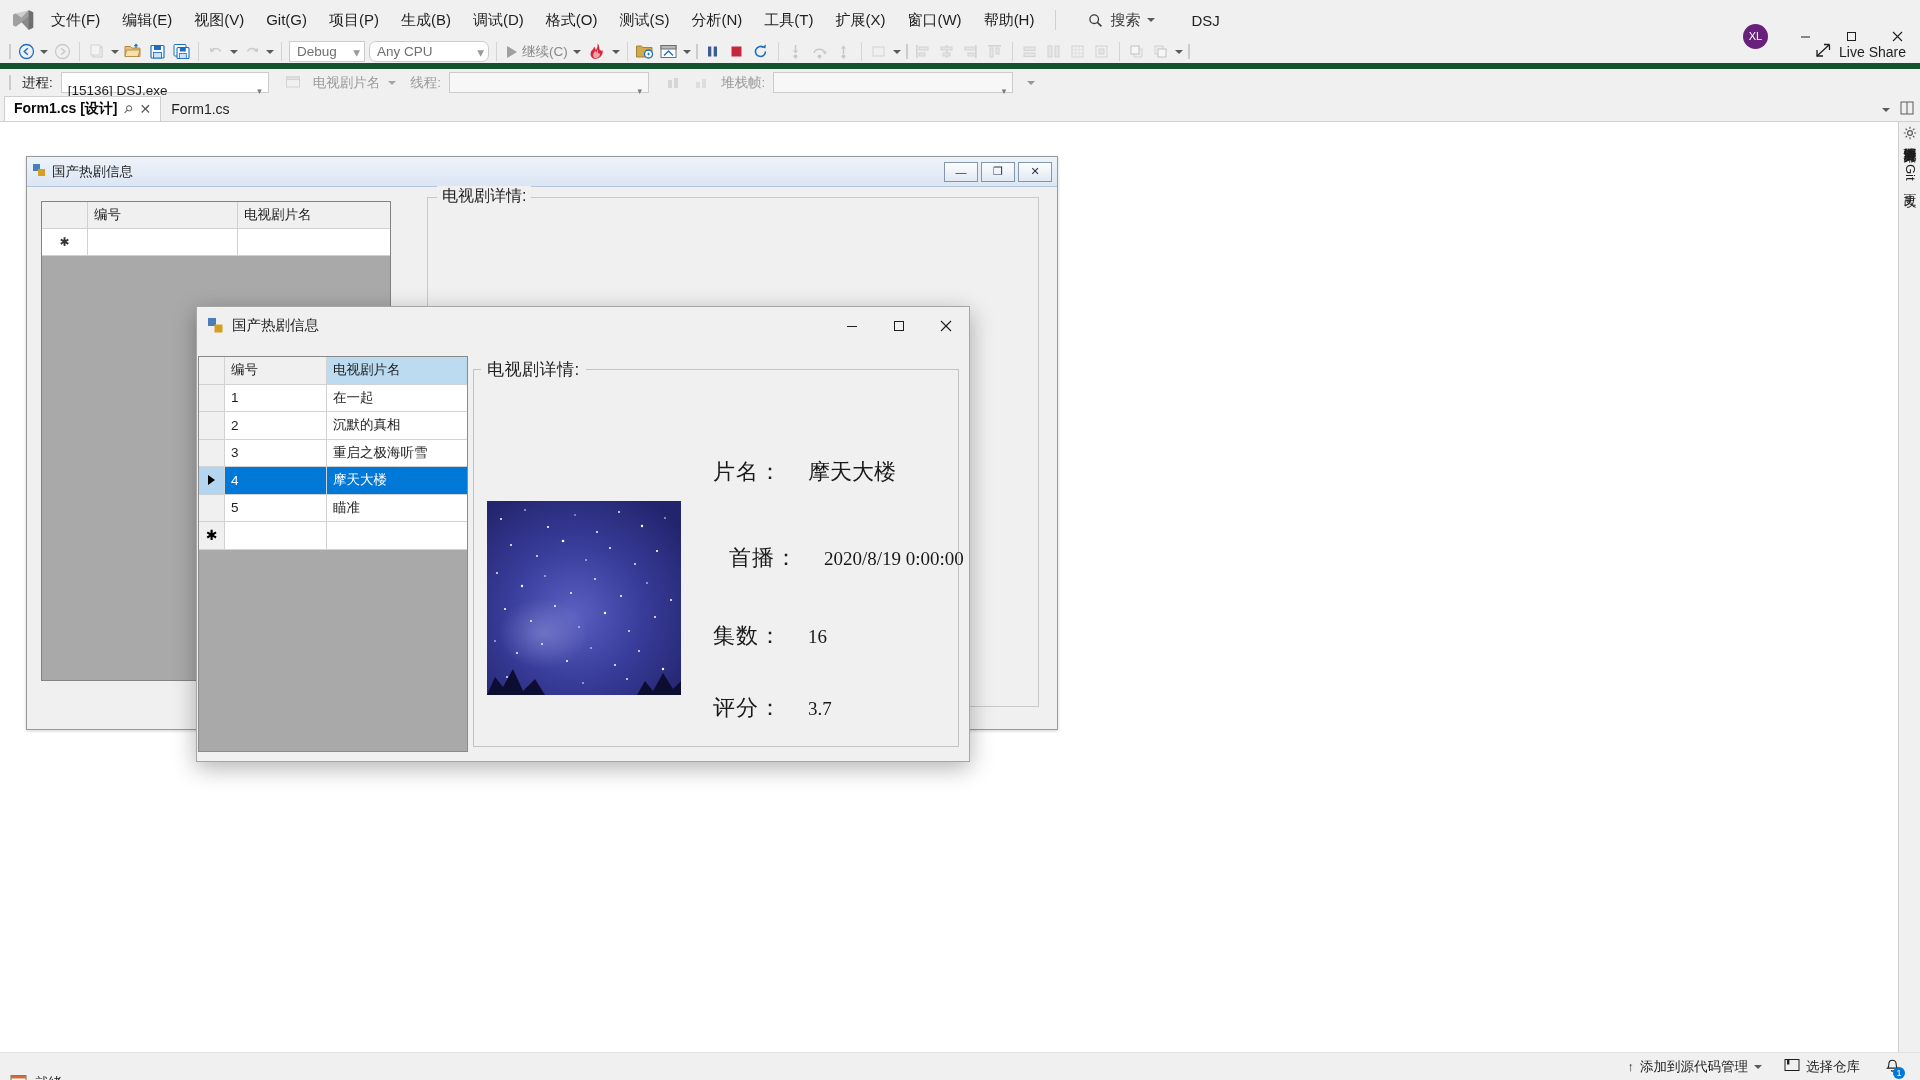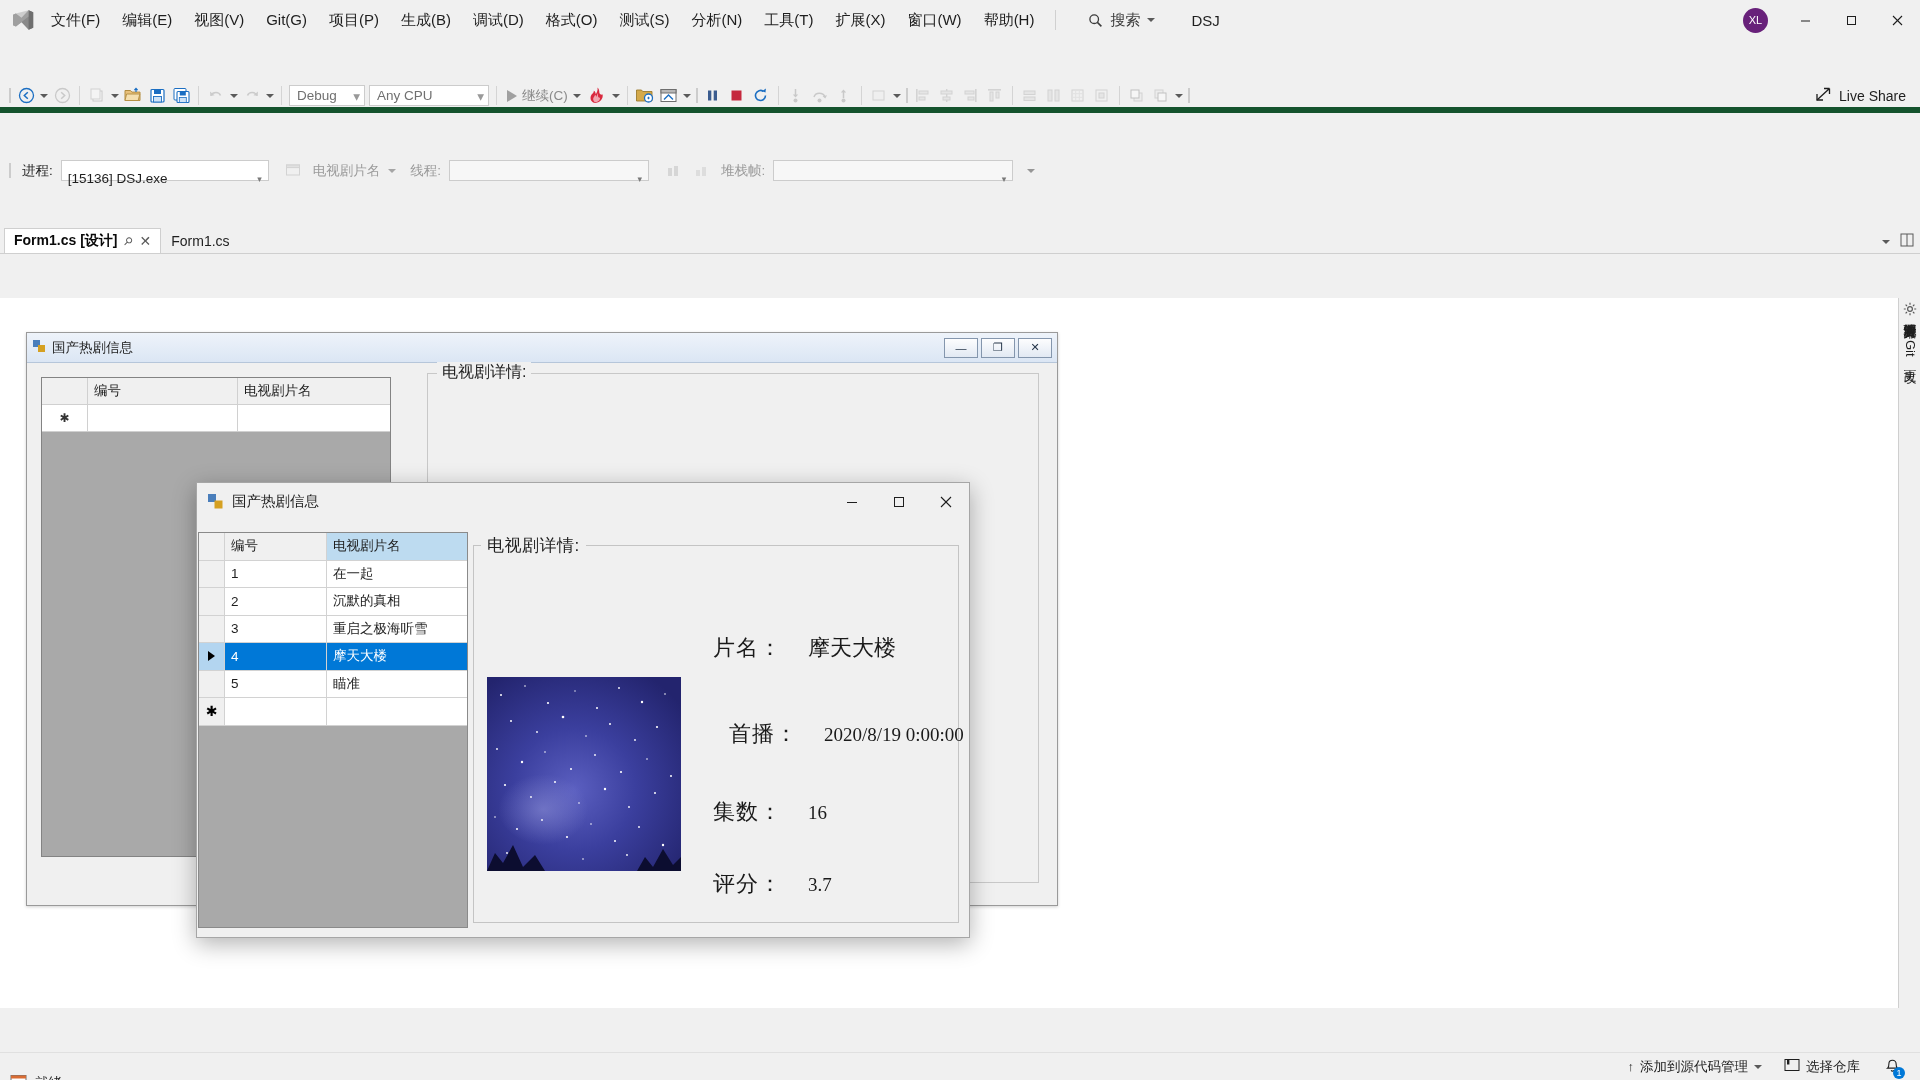--- a/index.html
+++ b/index.html
@@ -4,42 +4,42 @@
 <style>
   * { box-sizing: border-box; margin:0; padding:0; }
   html,body { width:1920px; height:1080px; overflow:hidden; }
   body {
     font-family: "Liberation Sans", "DejaVu Sans", sans-serif;
     font-size: 14px;
     background: #f5f5f5;
     color: #1e1e1e;
     -webkit-font-smoothing: antialiased;
   }
-  .vs-root { position:absolute; inset:0; display:flex; flex-direction:column; background:#f0f0f0;gap:44px; }
+  .vs-root { position:absolute; inset:0; display:flex; flex-direction:column; background:#f0f0f0; }
 
   
   .titlebar {
     height:40px; background:#f0f0f0; display:flex; align-items:center;
     padding:0 6px; flex:0 0 40px; position:relative;
   }
   .vs-logo { width:34px; height:40px; display:flex; align-items:center; justify-content:center; }
   .vs-logo svg { display:block; }
   .menu { display:flex; align-items:center; height:40px; }
   .menu-item {
     padding:0 11px; height:40px; line-height:40px; font-size:15px; color:#1e1e1e;
     cursor:default; white-space:nowrap;
   }
   .search-box {
     display:flex; align-items:center; gap:7px; margin-left:22px; height:30px;
     padding:0 10px; color:#3b3b3b; font-size:15px; cursor:text;font-family:Liberation Mono, monospace;
   }
   .search-box .mag { width:15px; height:15px; display:inline-block; }
   .caret-dn { width:0;height:0;border-left:4px solid transparent;border-right:4px solid transparent;border-top:4px solid #5a5a5a; display:inline-block; }
   .sln-name { margin-left:26px; font-size:15px; color:#1e1e1e; }
-  .tb-right { position:absolute; right:0; top:0; height:40px; display:flex; align-items:center; }
+  .tb-right { position:absolute; right:0; top:16px; height:40px; display:flex; align-items:center; }
   .avatar {
     width:25px;height:25px;border-radius:50%;background:#68217a;color:#fff;
     font-size:11px; display:flex;align-items:center;justify-content:center; margin-right:14px;
   }
   .wbtn { width:46px;height:40px; display:flex;align-items:center;justify-content:center; color:#1e1e1e; }
 
   
   .toolbar {
     height:29px; flex:0 0 29px; display:flex; align-items:center; gap:0px;
     background:#f0f0f0; padding-left:6px; border-bottom:6px solid #14532d;
@@ -347,21 +347,21 @@
     <div class="tb-drop">
         <span class="caret-dn"></span>
       </div>
 
     <div class="tb-sep"></div>
 
     <div class="combo" style="width:76px;">
       <span class="cv">Debug</span>
       <span class="ca">▾</span>
     </div>
-    <div class="combo" style="width:120px;">
+    <div class="combo" style="width:120px;border-radius:7px;">
       <span class="cv">Any CPU</span>
       <span class="ca">▾</span>
     </div>
 
     <div class="tb-sep"></div>
 
     <div class="run-btn">
       <span class="tri"></span>
       <span>继续(C)</span>
       <span class="caret-dn"></span>

